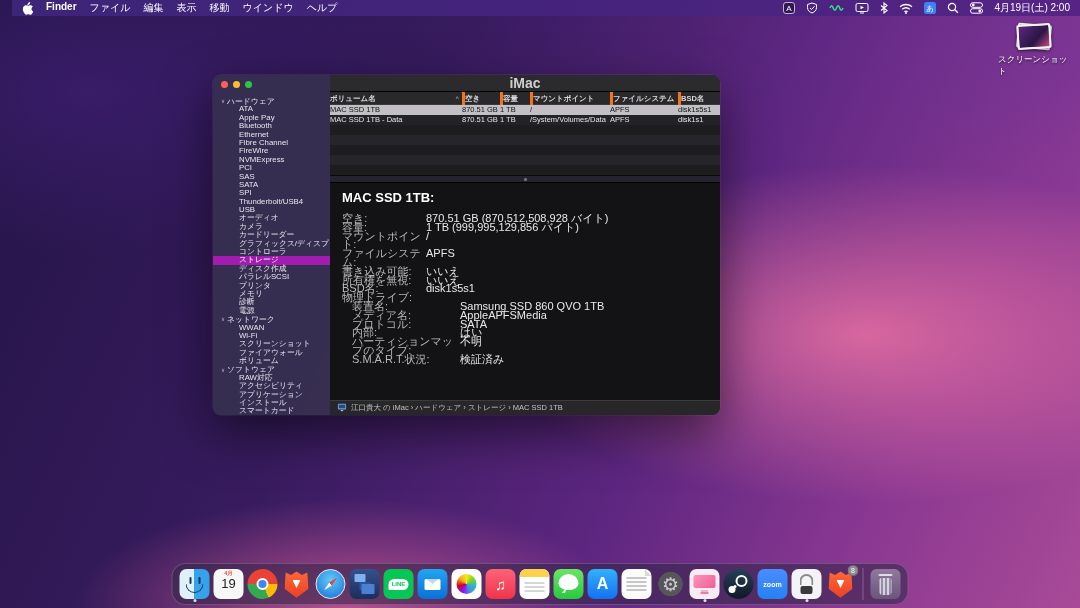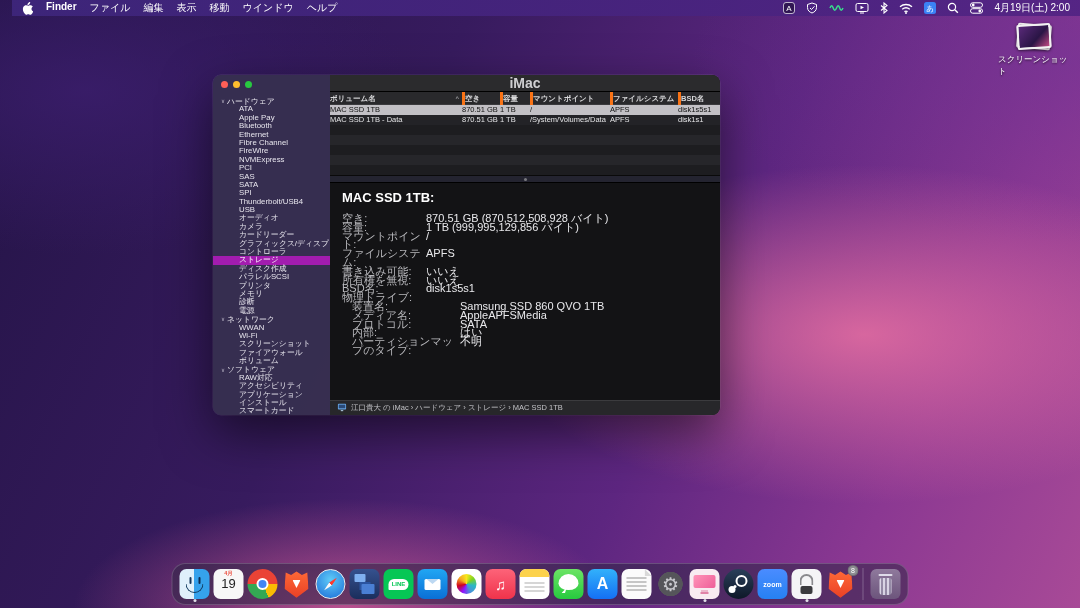--- a/index.html
+++ b/index.html
@@ -380,20 +380,24 @@
             <span class="d-value">SATA</span>
           </div>
           <div class="d-row ind">
             <span class="d-label">内部:</span>
             <span class="d-value">はい</span>
           </div>
           <div class="d-row ind">
             <span class="d-label">パーティションマップのタイプ:</span>
             <span class="d-value">不明</span>
           </div>
+          <div class="d-row ind">
+            <span class="d-label">S.M.A.R.T.状況:</span>
+            <span class="d-value">検証済み</span>
+          </div>
         </div>
     </div>
     <div class="statusbar">
       <span>
         <svg width="10" height="9" viewBox="0 0 12 11">
             <rect x="1" y="1" width="10" height="7" rx="1" fill="#6aa9e8"></rect>
             <rect x="2" y="2" width="8" height="4.5" fill="#2a4a78"></rect>
             <rect x="4.5" y="8.5" width="3" height="1.5" fill="#9fb6cc"></rect>
           </svg>
       </span>

